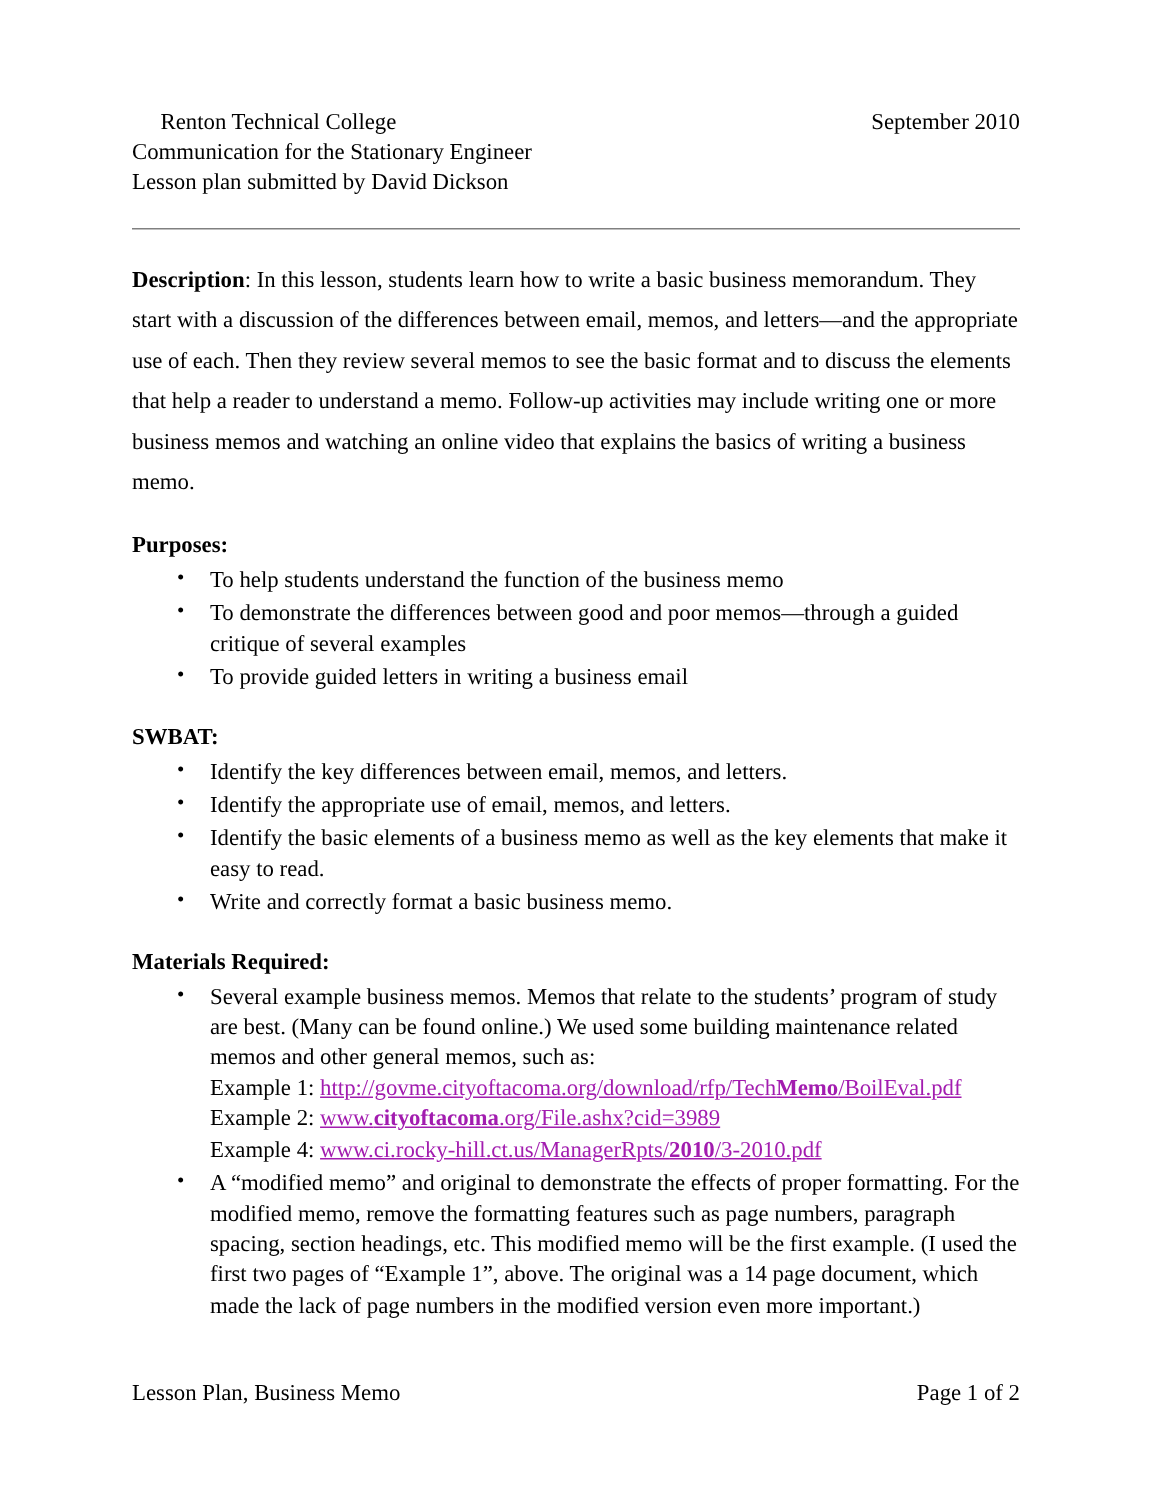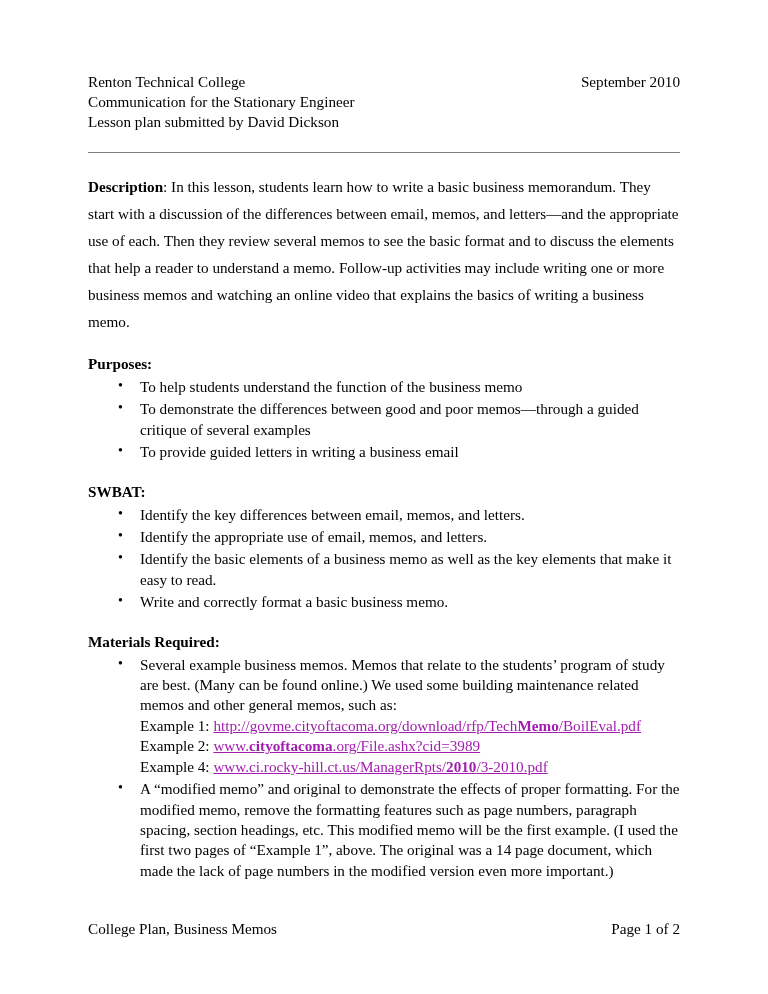--- a/index.html
+++ b/index.html
@@ -24,20 +24,21 @@
     padding: 72px 88px 0 88px;
   }
   .header-block {
     font-size: 15.2px;
     line-height: 20px;
   }
   .header-row {
     display: flex;
     justify-content: space-between;
     align-items: baseline;
+    margin-left: 19px;
   }
   .header-left { white-space: nowrap; }
   .header-right { white-space: nowrap; }
   hr.rule {
     border: none;
     border-top: 1px solid #808080;
     margin: 20px 0 0 0;
     width: 100%;
   }
   h1.doc-title {
@@ -143,17 +144,17 @@
         <span>Example 2: </span><a class="link" href="#"><span>www.</span><span class="bold">cityoftacoma</span><span>.org/File.ashx?cid=3989</span></a>
       </span>
       <span class="sub-line">
         <span>Example 4: </span><a class="link" href="#"><span>www.ci.rocky-hill.ct.us/ManagerRpts/</span><span class="bold">2010</span><span>/3-2010.pdf</span></a>
       </span>
     </li>
     <li>A “modified memo” and original to demonstrate the effects of proper formatting.  For the modified memo, remove the formatting features such as page numbers, paragraph spacing, section headings, etc. This modified memo will be the first example. (I used the first two pages of “Example 1”, above. The original was a 14 page document, which made the lack of page numbers in the modified version even more important.)</li>
   </ul>
 
   <div class="footer">
-    <span>College Plan, Business Memos</span>
+    <span>Lesson Plan, Business Memo</span>
     <span class="nowrap">Page 1 of 2</span>
   </div>
 
 </div>
 
 </body></html>

